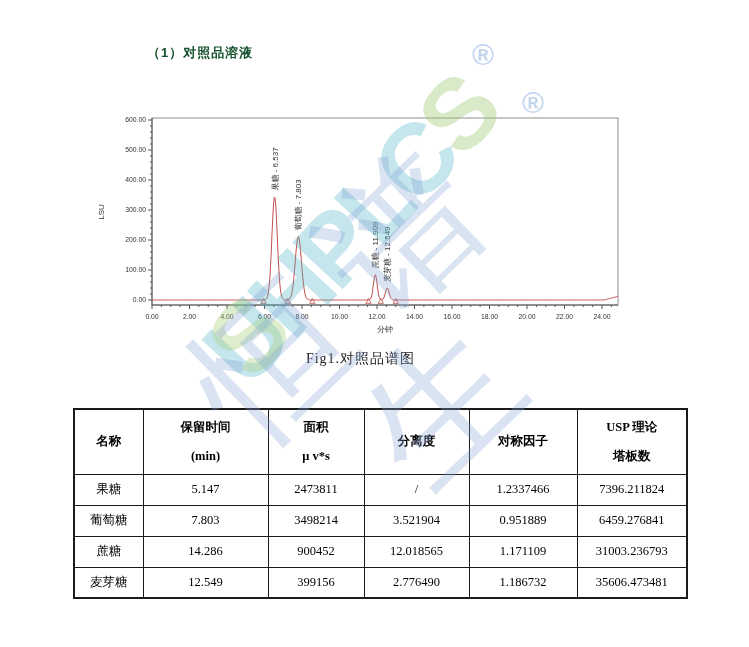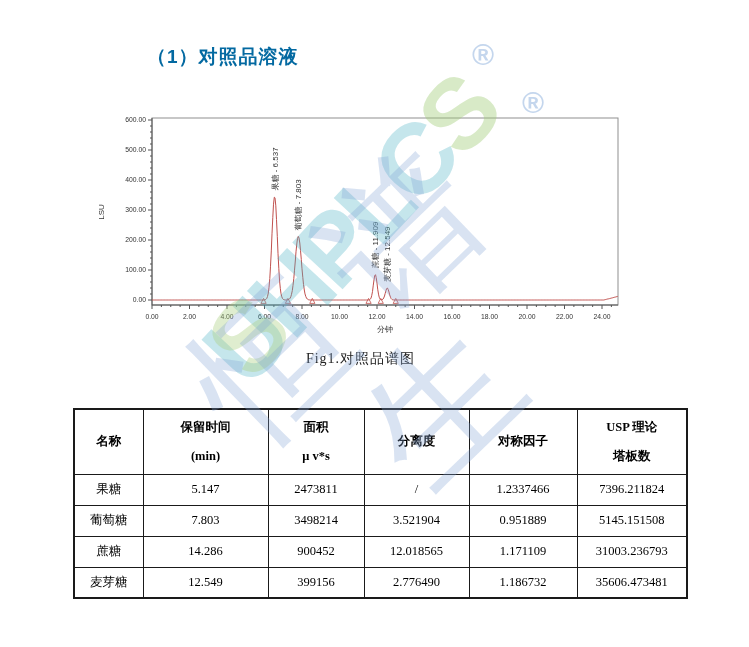--- a/index.html
+++ b/index.html
@@ -2,22 +2,22 @@
 <html><head>
 <meta charset="utf-8">
 <style>
   html,body{margin:0;padding:0;background:#ffffff;}
   .page{
     position:relative;width:749px;height:647px;background:#ffffff;overflow:hidden;
     font-family:"Liberation Sans",sans-serif;color:#111;
   }
   
   .doc-title{
-    position:absolute;left:147px;top:44px;font-size:19px;font-weight:bold;
-    letter-spacing:1px;color:#0369a1;
+    position:absolute;left:147px;top:44px;font-size:13px;font-weight:bold;
+    letter-spacing:1px;color:#14532d;
   }
   
   .chart-wrap{position:absolute;left:88px;top:108px;width:560px;height:235px;}
   .caption{
     position:absolute;left:88px;top:350px;width:545px;text-align:center;
     font-size:14px;color:#222;font-family:"Liberation Serif",serif;letter-spacing:1px;
   }
   
   table.results{
     position:absolute;left:73px;top:408px;width:613px;table-layout:fixed;
@@ -221,21 +221,21 @@
       <td>/</td>
       <td>1.2337466</td>
       <td>7396.211824</td>
     </tr>
     <tr class="row">
       <td>葡萄糖</td>
       <td>7.803</td>
       <td>3498214</td>
       <td>3.521904</td>
       <td>0.951889</td>
-      <td>5145.151508</td>
+      <td>6459.276841</td>
     </tr>
     <tr class="row">
       <td>蔗糖</td>
       <td>14.286</td>
       <td>900452</td>
       <td>12.018565</td>
       <td>1.171109</td>
       <td>31003.236793</td>
     </tr>
     <tr class="row">

